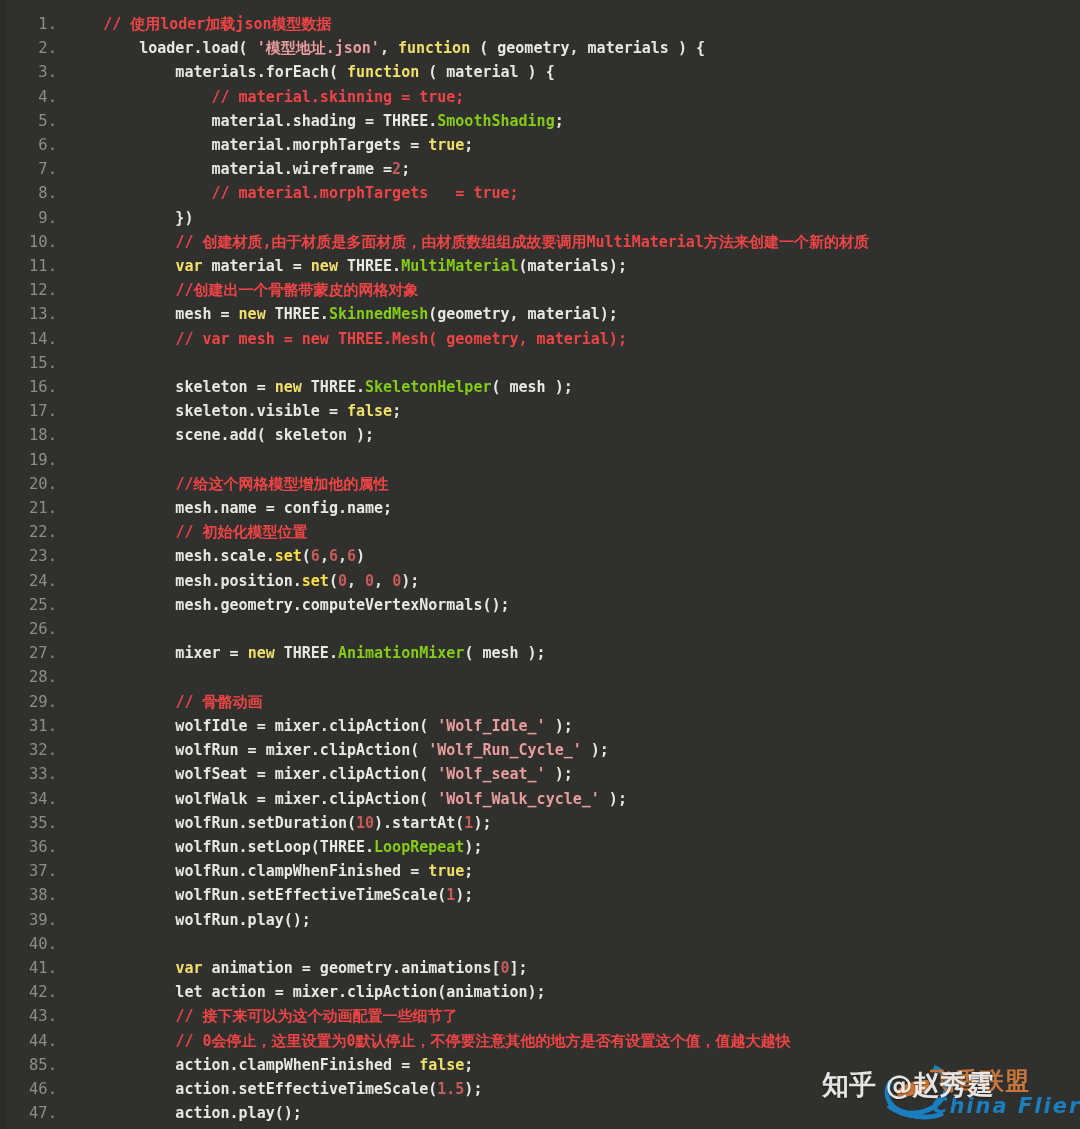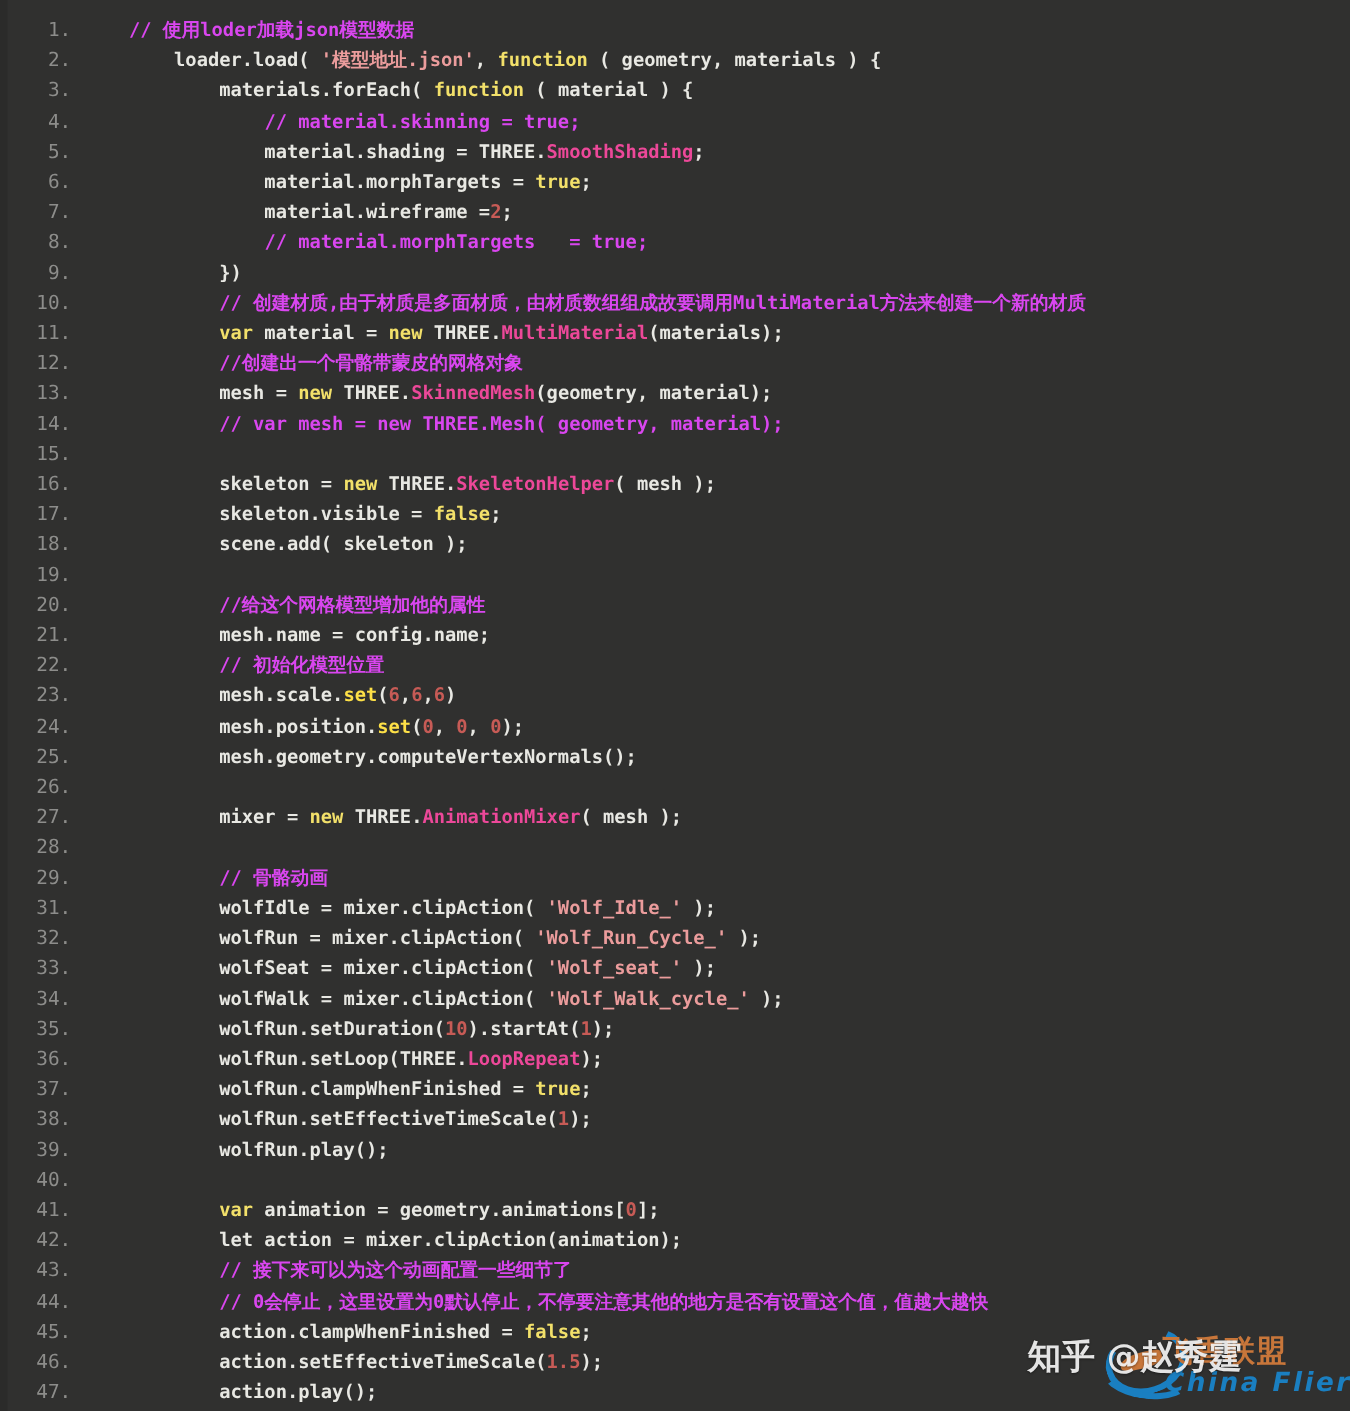--- a/index.html
+++ b/index.html
@@ -61,24 +61,24 @@
     padding-left: 0;
     font-size: 15px;
     line-height: 22.2px;
     white-space: pre;
     color: #e8e8e3;
     font-weight: bold;
   }
 
   
   .t-plain   { color: #e8e8e3; }
-  .t-comment { color: #d946ef; font-weight: bold; }
+  .t-comment { color: #ef4444; font-weight: bold; }
   .t-keyword { color: #f2e06a; font-weight: bold; }
   .t-string  { color: #eb9c9c; font-weight: bold; }
-  .t-class   { color: #ec4899; font-weight: bold; }
+  .t-class   { color: #84cc16; font-weight: bold; }
   .t-number  { color: #c75b56; font-weight: bold; }
   .t-func    { color: #fde047; font-weight: bold; }
 
   
   #watermark {
     position: absolute;
     right: 8px;
     bottom: 6px;
     width: 250px;
     height: 64px;
@@ -339,21 +339,21 @@
         </tr>
         <tr class="code-line">
           <td class="line-number">43.</td>
           <td class="line-code"><span class="t-plain">            </span><span class="t-comment">// 接下来可以为这个动画配置一些细节了</span></td>
         </tr>
         <tr class="code-line">
           <td class="line-number">44.</td>
           <td class="line-code"><span class="t-plain">            </span><span class="t-comment">// 0会停止，这里设置为0默认停止，不停要注意其他的地方是否有设置这个值，值越大越快</span></td>
         </tr>
         <tr class="code-line">
-          <td class="line-number">45.</td>
+          <td class="line-number">85.</td>
           <td class="line-code"><span class="t-plain">            action.clampWhenFinished = </span><span class="t-keyword">false</span><span class="t-plain">;</span></td>
         </tr>
         <tr class="code-line">
           <td class="line-number">46.</td>
           <td class="line-code"><span class="t-plain">            action.setEffectiveTimeScale(</span><span class="t-number">1.5</span><span class="t-plain">);</span></td>
         </tr>
         <tr class="code-line">
           <td class="line-number">47.</td>
           <td class="line-code"><span class="t-plain">            action.play();</span></td>
         </tr>

